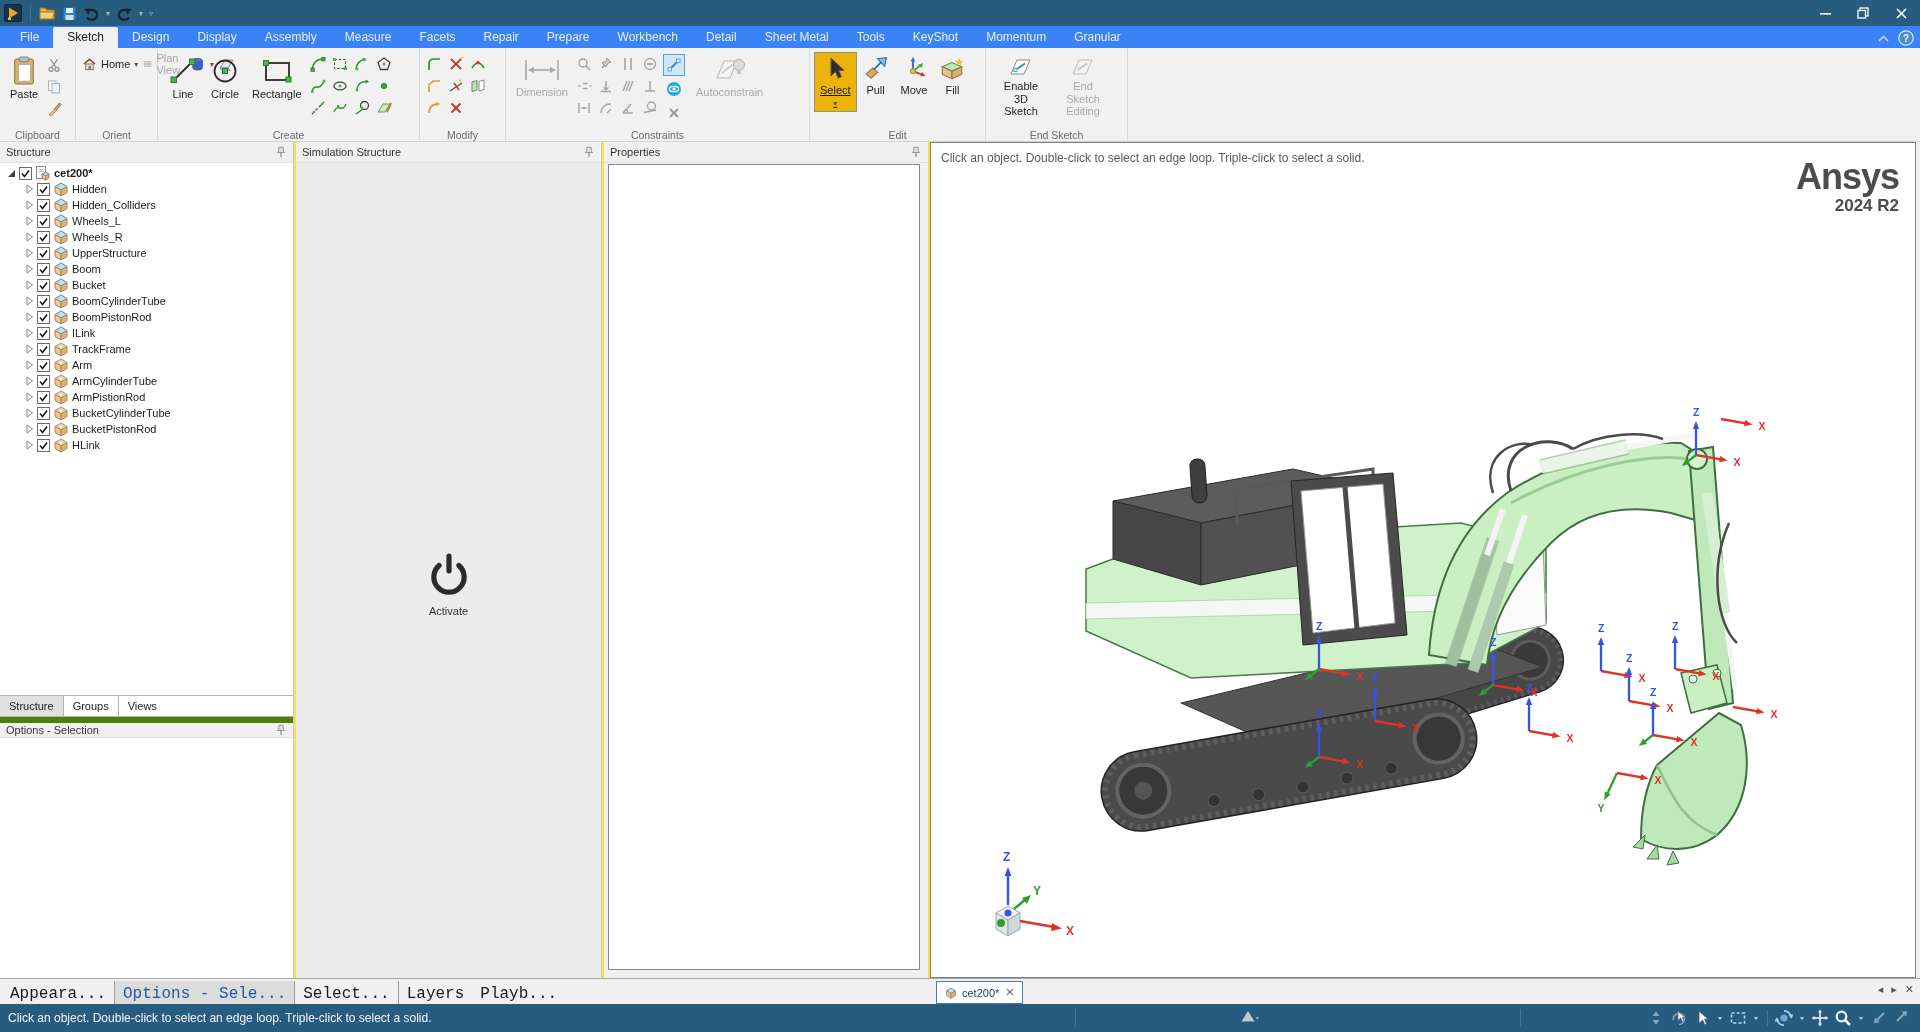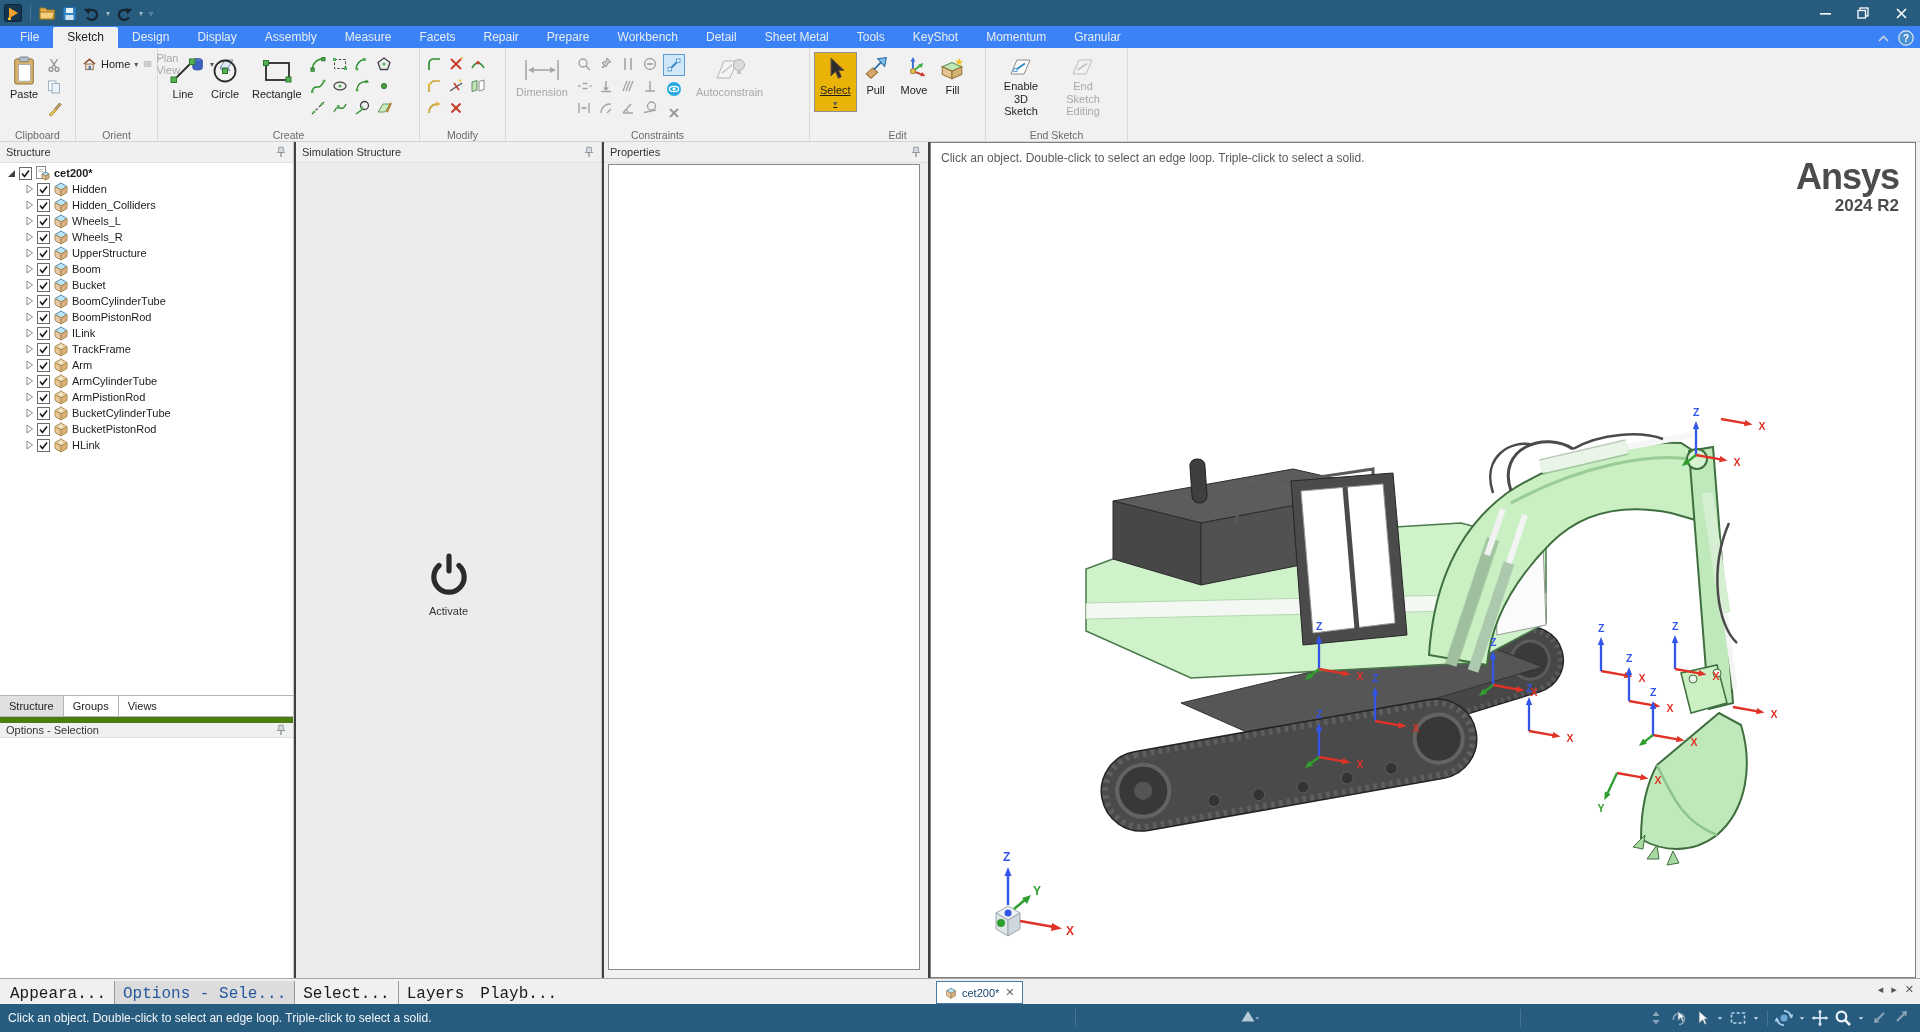--- a/index.html
+++ b/index.html
@@ -35,21 +35,21 @@
   .orient-rows { display:flex; gap:1px; margin-top:2px; }
   .orow { display:flex; align-items:center; gap:4px; height:20px; font-size:11px; color:#222; padding:0 2px; }
   .orow.disabled { color:#a8a8a8; }
   .caret { font-size:8px; color:#555; }
   .caret.dim { color:#9fb6c6; }
   .toggle-col { display:flex; flex-direction:column; gap:2px; margin:2px 3px 0 3px; }
   .tgl { width:22px; height:22px; display:flex; align-items:center; justify-content:center; }
   .tgl.active { background:#cfe7f7; border:1px solid #5b9bd5; }
 
   
-  .main { position:absolute; left:0; top:142px; width:1684px; height:836px; background:#404040; }
+  .main { position:absolute; left:0; top:142px; width:1684px; height:836px; background:#fde047; }
   .panel-header { height:21px; background:#f0f0f0; display:flex; align-items:center; justify-content:space-between; padding:0 6px; font-size:11px; color:#333; border-bottom:1px solid #e0e0e0; }
   .structure-panel { position:absolute; left:0; top:0; width:294px; height:836px; background:#fff; display:flex; flex-direction:column; border-right:1px solid #c8c8c8; }
   .tree { height:532px; overflow:hidden; padding-top:2px; background:#fff; }
   .trow { display:flex; align-items:center; gap:3px; height:16px; font-size:11px; color:#1a1a1a; padding-left:24px; }
   .trow.root { padding-left:6px; font-weight:bold; }
   .chk { width:13px; height:13px; flex:0 0 13px; }
   .mid-tabs { height:22px; border-top:1px solid #b5b5b5; border-bottom:1px solid #b5b5b5; display:flex; align-items:stretch; background:#fff; font-size:11px; }
   .mid-tab { padding:4px 9px; color:#222; border-right:1px solid #b5b5b5; }
   .mid-tab.active { background:#e0e0e0; }
   .mid-tab.noborder { border-right:none; }

